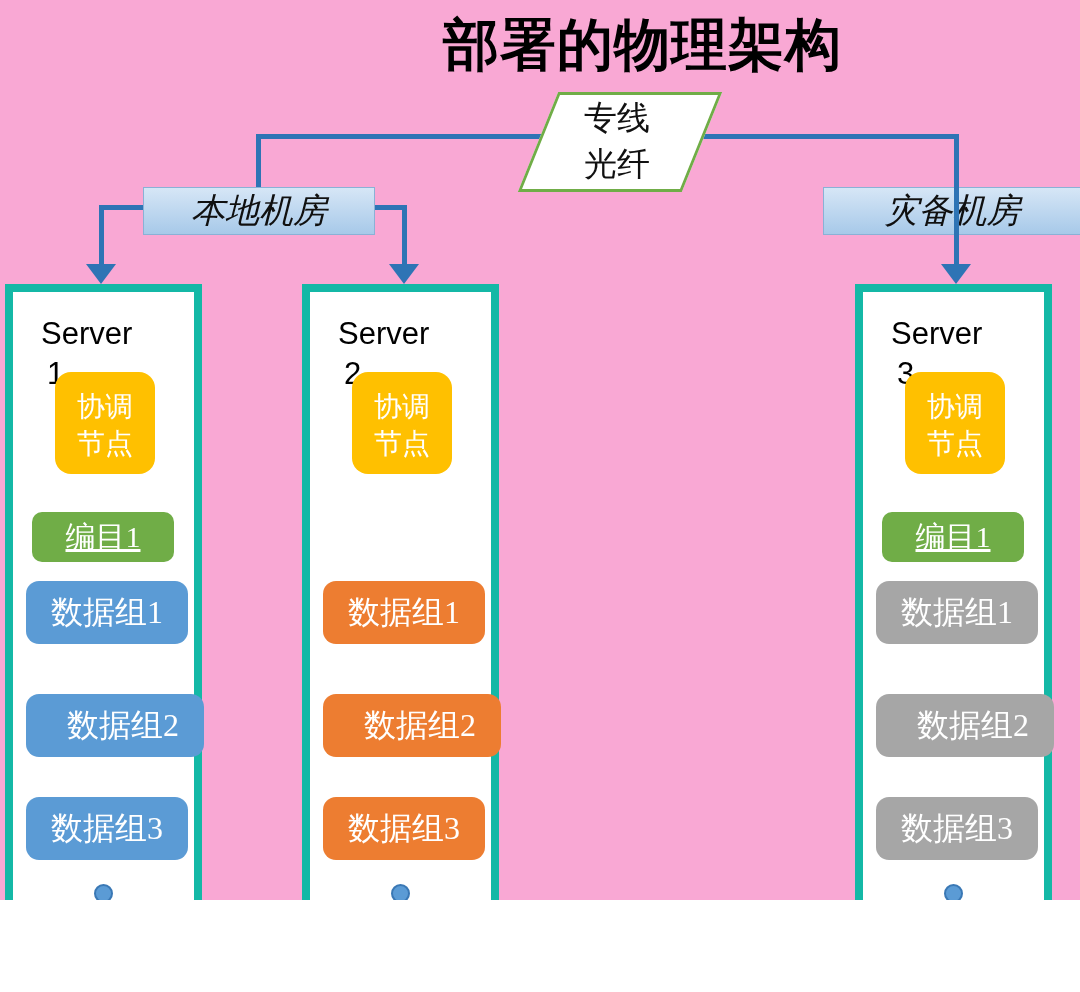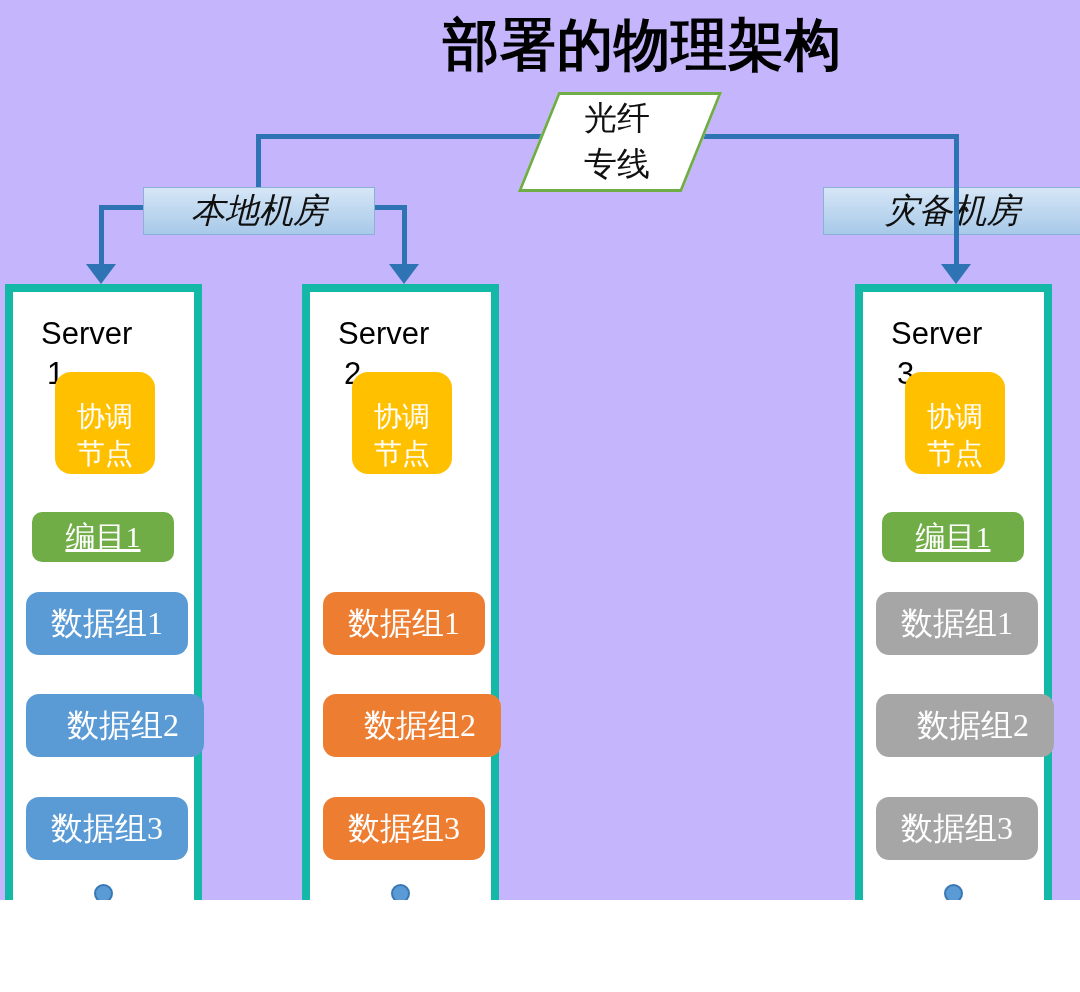--- a/index.html
+++ b/index.html
@@ -1,17 +1,17 @@
 <!DOCTYPE html>
 <html><head>
 <meta charset="utf-8">
 <style>
   html,body{margin:0;padding:0;background:#fff;}
   #canvas{
-    position:relative;width:1080px;height:900px;background:#c4b5fd;overflow:hidden;
+    position:relative;width:1080px;height:900px;background:#f9a8d4;overflow:hidden;
     font-family:"Liberation Serif",serif;
   }
   .title{
     position:absolute;left:443px;top:8px;margin:0;
     font-size:56px;font-weight:600;color:#000;letter-spacing:1px;white-space:nowrap;
   }
   
   .hline,.vline{position:absolute;background:#2e74b5;}
   .main-hline{left:256px;top:134px;width:701px;height:5px;z-index:1;}
   .drop-left{left:256px;top:134px;width:5px;height:56px;z-index:1;}
@@ -55,32 +55,32 @@
   .col-2{left:302px;}
   .col-3{left:855px;}
   .server-label{
     position:absolute;left:28px;top:22px;z-index:1;
     font-family:"Liberation Sans",sans-serif;font-size:31px;line-height:40px;color:#000;
   }
   .server-number{padding-left:6px;}
   .coord-box{
     position:absolute;left:42px;top:80px;width:100px;height:102px;border-radius:16px;
     background:#ffc000;color:#fff;font-size:28px;line-height:37px;text-align:center;
-    padding-top:26px;box-sizing:border-box;z-index:2;
+    padding-top:16px;box-sizing:border-box;z-index:2;
   }
   .catalog-box{
     position:absolute;left:19px;top:220px;width:142px;height:50px;border-radius:10px;
     background:#70ad47;color:#fff;font-size:30px;
     display:flex;align-items:center;justify-content:center;text-decoration:underline;
   }
   .group-box{
     position:absolute;left:13px;width:162px;height:63px;border-radius:13px;
     color:#fff;font-size:32px;display:flex;align-items:center;justify-content:center;
   }
-  .group-1{top:300px;text-align:right;}
+  .group-1{top:289px;text-align:right;}
   .group-2{top:402px;padding-left:16px;}
   .group-3{top:505px;}
   .col-1 .group-box{background:#5b9bd5;}
   .col-2 .group-box{background:#ed7d31;}
   .col-3 .group-box{background:#a6a6a6;}
   .dots{
     position:absolute;left:0;right:0;top:592px;
     display:flex;flex-direction:column;align-items:center;gap:16px;
   }
   .dot{
@@ -94,22 +94,22 @@
 <div id="canvas">
 
   <h1 class="title">部署的物理架构</h1>
 
   <div class="hline main-hline"></div>
   <div class="vline drop-left"></div>
   <div class="vline drop-right"></div>
 
   <div class="para-shape"></div>
   <div class="para-text">
+    <div>专线</div>
     <div>光纤</div>
-    <div>专线</div>
   </div>
 
   <div class="room-box room-local">
     <span>本地机房</span>
   </div>
   <div class="hline branch-h-left"></div>
   <div class="vline branch-v-left"></div>
   <div class="arrow arrow-left"></div>
   <div class="hline branch-h-right"></div>
   <div class="vline branch-v-right"></div>

